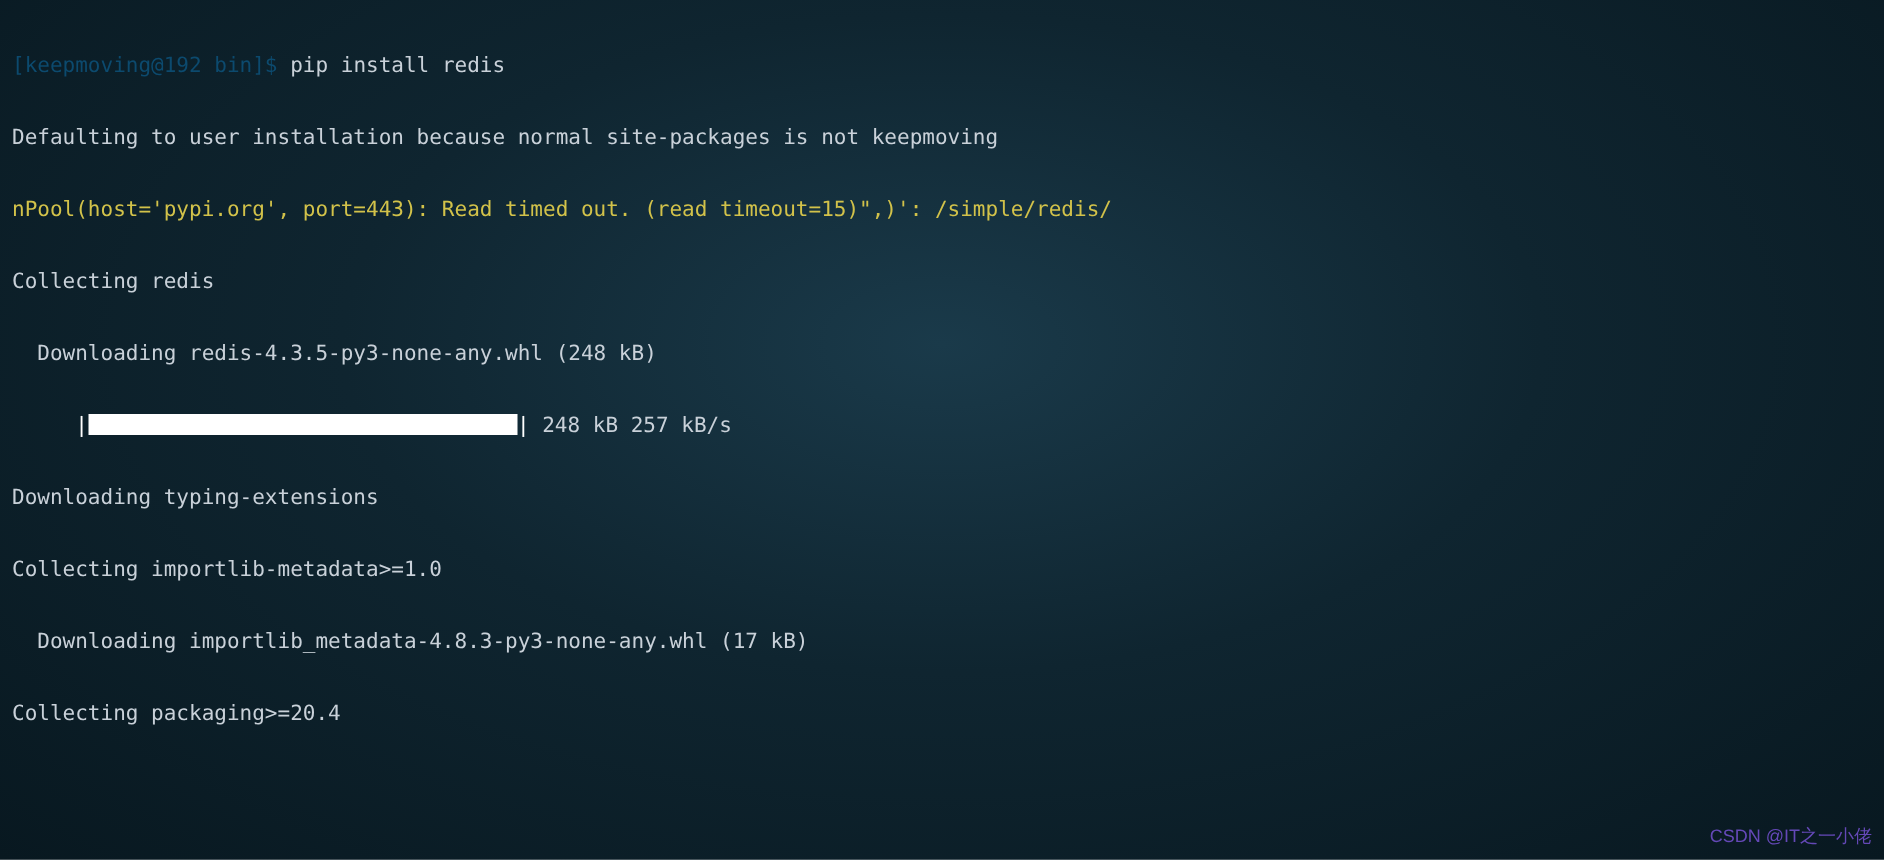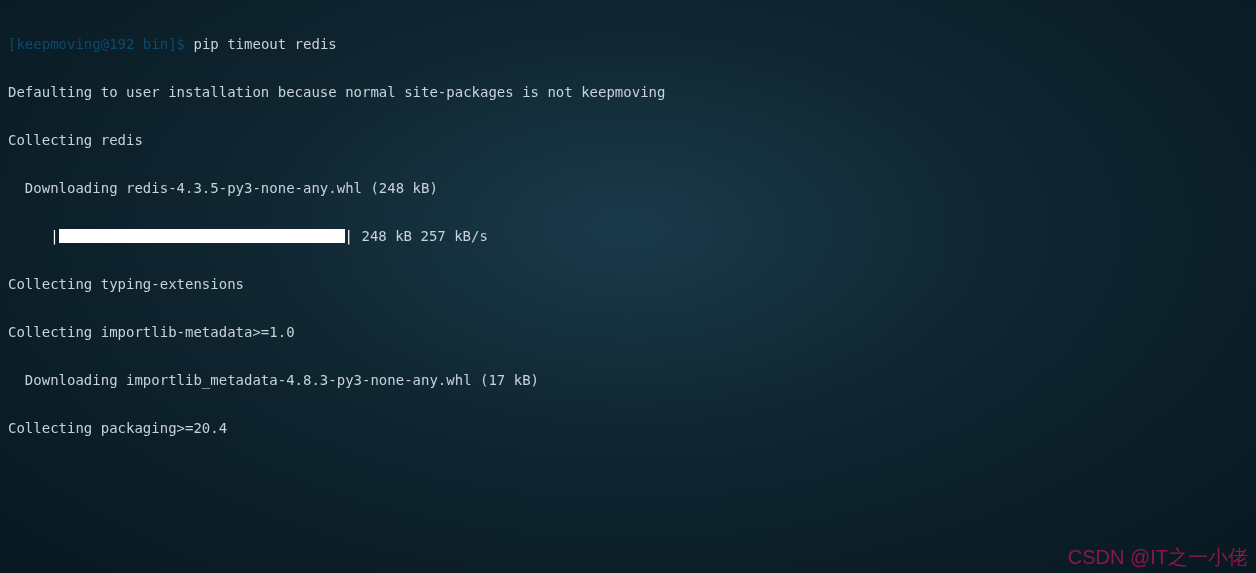--- a/index.html
+++ b/index.html
@@ -3,33 +3,34 @@
 <meta charset="utf-8">
 <style>
   html,body{margin:0;padding:0;width:1256px;height:573px;overflow:hidden;
     background:radial-gradient(ellipse at 50% 40%, #1a3a4a 0%, #0f2530 45%, #081820 100%);
     font-family:"DejaVu Sans Mono","Liberation Mono",monospace;font-size:14px;
     line-height:24px;color:#c9d1d9;}
   .term{padding:8px 8px 0 8px;white-space:pre;}
   .green{color:#0c4a6e;}
   .yellow{color:#d2c24a;}
   .bar{display:inline-block;background:#ffffff;height:14px;vertical-align:-2px;}
-  .watermark{position:absolute;right:8px;bottom:4px;color:#be185d;font-size:20px;opacity:0.7;font-family:sans-serif;}
+  .watermark{position:absolute;right:8px;bottom:4px;color:#8b5cf6;font-size:12px;opacity:0.7;font-family:sans-serif;}
   .pipe{color:#ffffff;}
 </style>
 </head>
 <body>
 
 <div class="term">
-<div><span class="green">[keepmoving@192 bin]$</span> <span>pip timeout redis</span></div>
+<div><span class="green">[keepmoving@192 bin]$</span> <span>pip install redis</span></div>
 <div>Defaulting to user installation because normal site-packages is not keepmoving</div>
+<div class="yellow">nPool(host='pypi.org', port=443): Read timed out. (read timeout=15)",)': /simple/redis/</div>
 <div>Collecting redis</div>
 <div>  Downloading redis-4.3.5-py3-none-any.whl (248 kB)</div>
 <div><span>     </span><span class="pipe">|</span><span class="bar" style="width:286px"></span><span class="pipe">|</span><span> 248 kB 257 kB/s</span></div>
-<div>Collecting typing-extensions</div>
+<div>Downloading typing-extensions</div>
 <div>Collecting importlib-metadata&gt;=1.0</div>
 <div>  Downloading importlib_metadata-4.8.3-py3-none-any.whl (17 kB)</div>
 <div>Collecting packaging&gt;=20.4</div>
 
 
 
 
 
 
 

